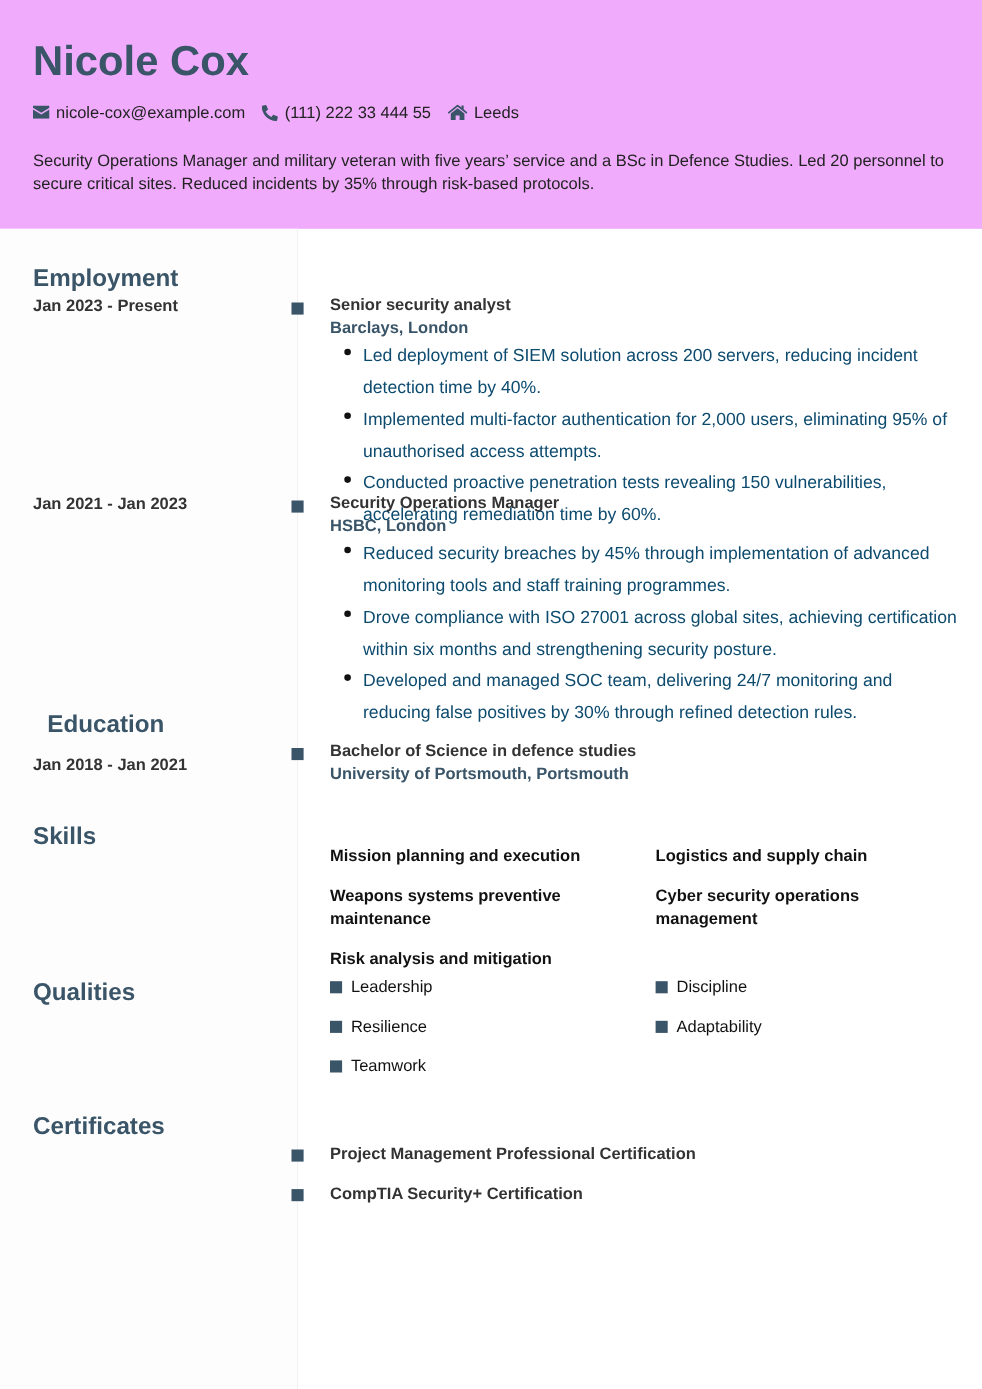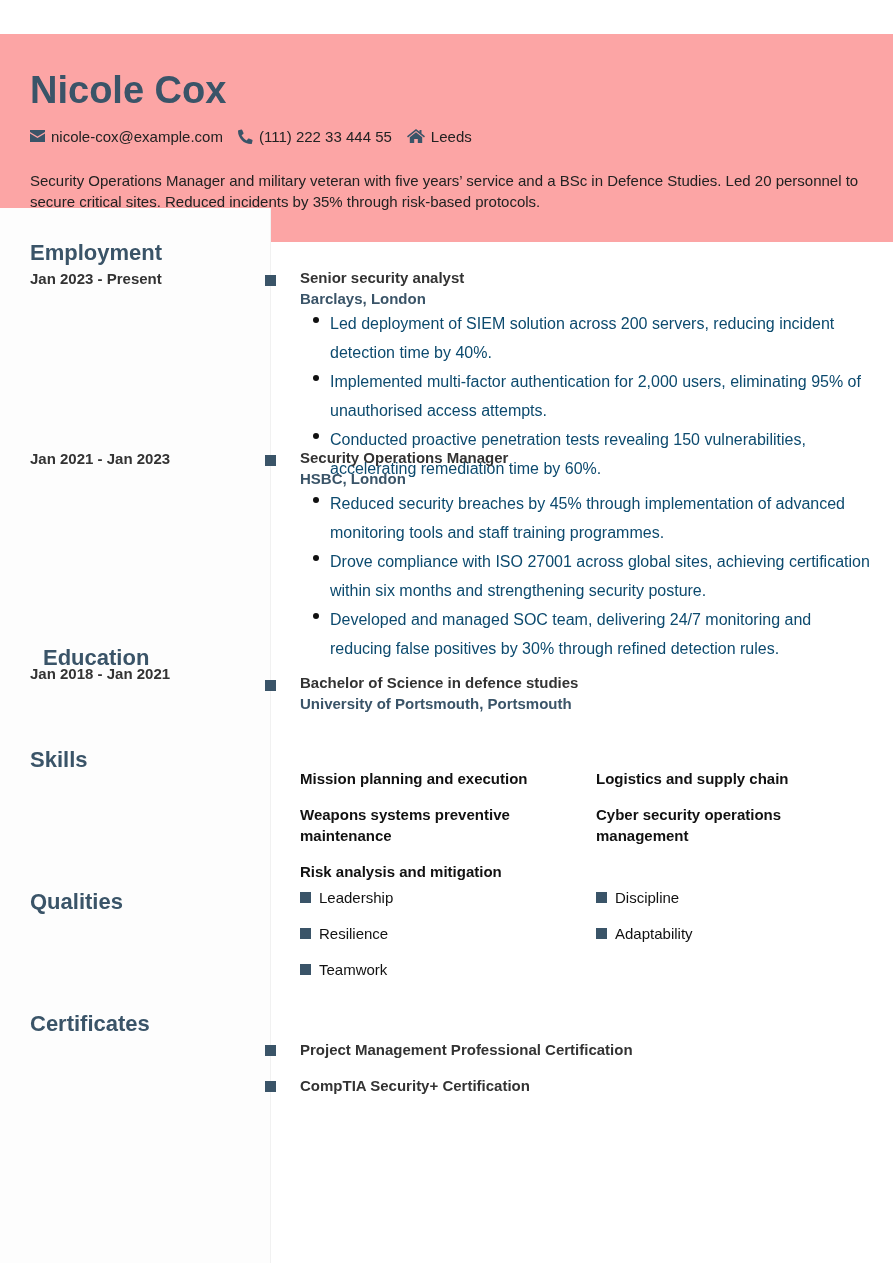--- a/index.html
+++ b/index.html
@@ -1,18 +1,18 @@
 <!DOCTYPE html>
 <html><head>
   <meta charset="utf-8">
   <style>
     * { box-sizing: border-box; margin: 0; padding: 0; }
     html, body { width: 893px; height: 1263px; background: #ffffff; overflow: hidden; }
     body { font-family: "Liberation Sans", sans-serif; color: #222; position: relative; font-size: 15px; }
-    .header { background: #fca5a5; height: 208px; padding: 34px 30px 0 30px; margin-top: 34px; }
+    .header { background: #f0abfc; height: 208px; padding: 34px 30px 0 30px; }
     .name { font-size: 38px; font-weight: bold; color: #3a5468; line-height: 44px; letter-spacing: 0; }
     .contacts { display: flex; align-items: center; margin-top: 14px; font-size: 15px; color: #222; height: 20px; }
     .contact { display: flex; align-items: center; margin-right: 15px; }
     .contact svg { margin-right: 6px; }
     .summary { margin-top: 24px; font-size: 15px; line-height: 21px; color: #222; width: 840px; }
     .leftbg { position: absolute; left: 0; top: 208px; width: 271px; height: 1055px; background: #fdfdfd; border-right: 1px solid #f1f1f1; }
     .content { position: absolute; left: 0; top: 208px; width: 893px; }
     .section-title { position: absolute; left: 30px; font-size: 22px; font-weight: bold; color: #3a5468; }
     .date { position: absolute; left: 30px; font-size: 15px; font-weight: bold; color: #333; }
     .marker { position: absolute; left: 265px; width: 11px; height: 11px; background: #3a5468; }
@@ -80,21 +80,21 @@
     <div class="entry-title">Security Operations Manager</div>
     <div class="entry-sub">HSBC, London</div>
     <ul class="bullets">
       <li>Reduced security breaches by 45% through implementation of advanced monitoring tools and staff training programmes.</li>
       <li>Drove compliance with ISO 27001 across global sites, achieving certification within six months and strengthening security posture.</li>
       <li>Developed and managed SOC team, delivering 24/7 monitoring and reducing false positives by 30% through refined detection rules.</li>
     </ul>
   </div>
 
   <div class="section-title" style="top:437px;margin-left:13px;">Education</div>
-  <div class="date" style="top:457px;text-align:center;">Jan 2018 - Jan 2021</div>
+  <div class="date" style="top:479px;text-align:center;">Jan 2018 - Jan 2021</div>
   <div class="marker" style="top:472px;"></div>
   <div class="entry" style="top:464px;">
     <div class="entry-title">Bachelor of Science in defence studies</div>
     <div class="entry-sub">University of Portsmouth, Portsmouth</div>
   </div>
 
   <div class="section-title" style="top:539px;">Skills</div>
   <div class="grid2" style="top:560px;">
     <div class="skill">Mission planning and execution</div>
     <div class="skill">Logistics and supply chain</div>

